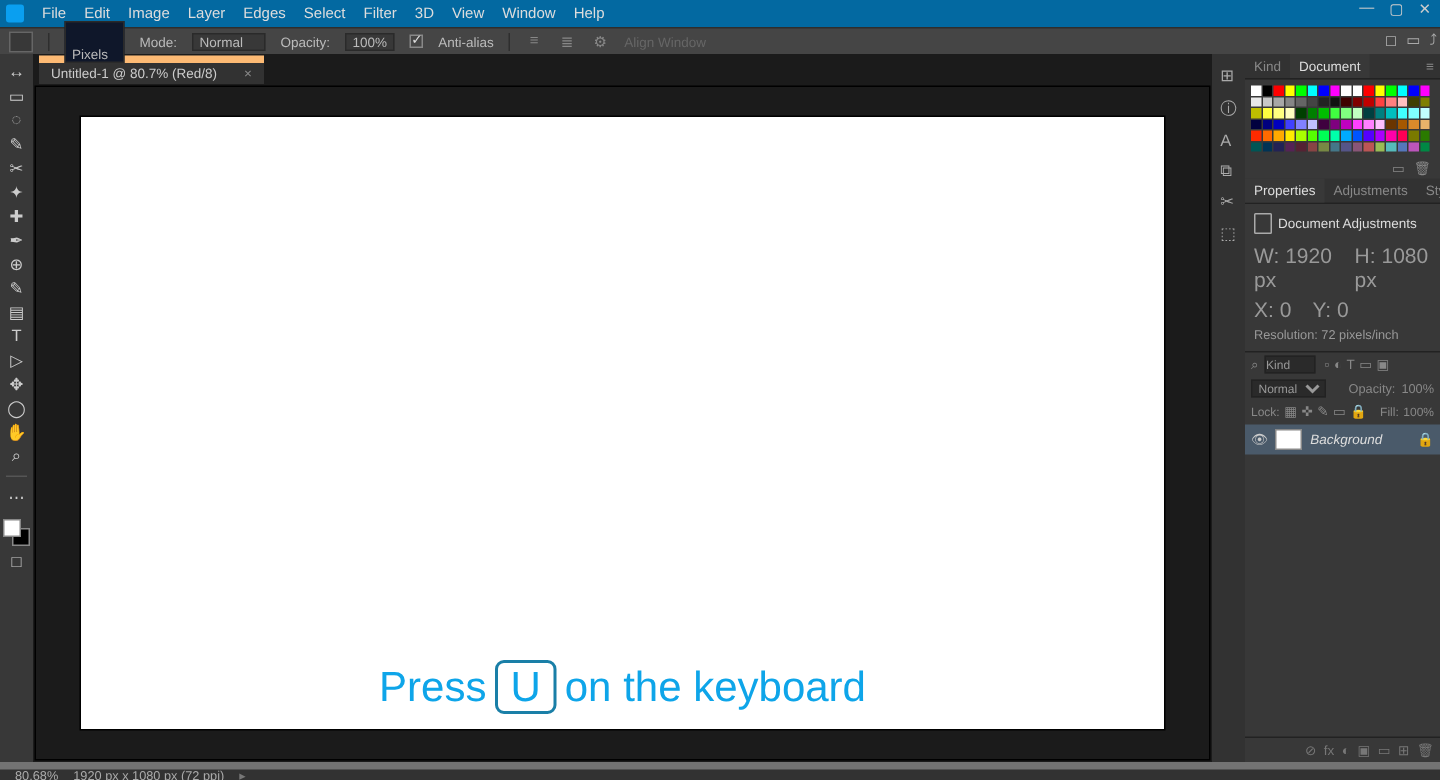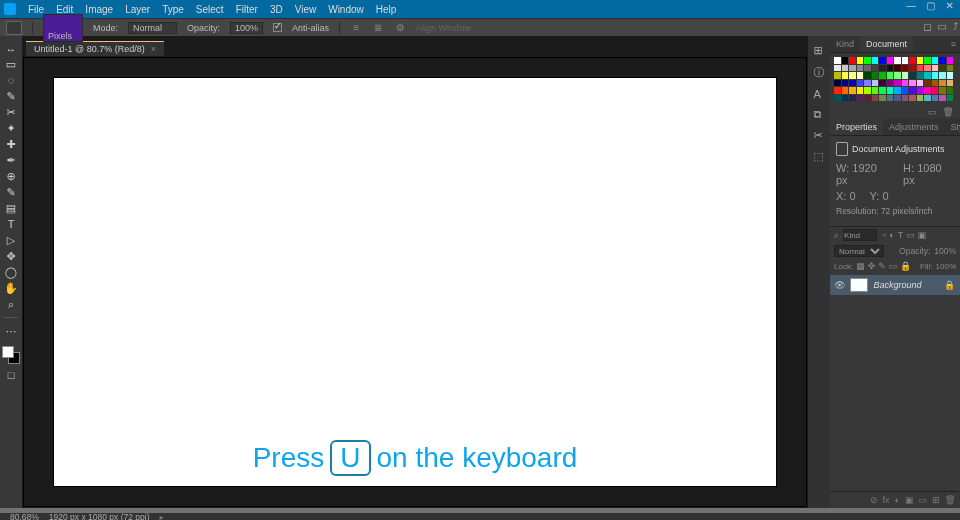--- a/index.html
+++ b/index.html
@@ -16,40 +16,40 @@
 .optbar .i{width:12px;height:12px;display:inline-flex;align-items:center;justify-content:center;color:#888;font-size:10px}
 .workspace{display:flex;height:calc(520px - 18px - 18px - 12px)}
 .toolcol{width:22px;background:#383838;display:flex;flex-direction:column;align-items:center;padding-top:4px;gap:3px}
 .toolcol .t{width:16px;height:16px;display:flex;align-items:center;justify-content:center;color:#ccc;font-size:11px;cursor:default}
 .toolcol .div{width:14px;border-top:1px solid #555;margin:2px 0}
 .toolcol .swatch-pair{position:relative;width:18px;height:18px;margin-top:4px}
 .toolcol .swatch-pair .fg{position:absolute;top:0;left:0;width:12px;height:12px;background:#fff;border:1px solid #888;z-index:2}
 .toolcol .swatch-pair .bg{position:absolute;bottom:0;right:0;width:12px;height:12px;background:#000;border:1px solid #888}
 .center{flex:1;background:#1b1b1b;display:flex;flex-direction:column}
 .tabbar{height:20px;display:flex;align-items:flex-end;padding-left:4px}
-.tabbar .tab{background:#323232;border-top:1px solid #fdba74;padding:2px 8px;font-size:9px;color:#ccc;display:flex;align-items:center;gap:6px}
+.tabbar .tab{background:#323232;border-top:5px solid #fdba74;padding:2px 8px;font-size:9px;color:#ccc;display:flex;align-items:center;gap:18px}
 .tabbar .tab .x{color:#888;cursor:default}
 .canvas-wrap{flex:1;position:relative;border:1px solid #000;margin:1px}
 .canvas{position:absolute;top:20px;left:30px;right:30px;bottom:20px;background:#fff;box-shadow:0 0 0 1px #000}
 .overlay{position:absolute;left:0;right:0;bottom:30px;text-align:center;pointer-events:none}
 .overlay-text{font-size:28px;color:#0ea5e9;font-weight:400}
 .overlay-text .key{display:inline-block;border:2px solid #1a7fa7;border-radius:6px;padding:0 8px;margin:0 6px}
 .iconcol{width:22px;background:#323232;display:flex;flex-direction:column;align-items:center;padding-top:8px;gap:10px;color:#aaa;font-size:11px}
 .panels{width:130px;background:#383838;display:flex;flex-direction:column;font-size:9px}
 .ptabs{display:flex;background:#323232;border-bottom:1px solid #222}
 .ptabs .pt{padding:3px 6px;color:#888;cursor:default}
 .ptabs .pt.act{background:#383838;color:#ddd}
 .ptabs .menu{margin-left:auto;padding:3px 4px;color:#888}
 .swatch-grid{padding:4px;display:grid;grid-template-columns:repeat(16,6.5px);grid-auto-rows:6.5px;gap:1px}
 .swatch-grid div{width:6.5px;height:6.5px}
 .swatch-foot{display:flex;justify-content:flex-end;gap:6px;padding:2px 6px;color:#888}
 .properties{padding:6px;color:#bbb;flex:0 0 90px}
 .properties .hd{display:flex;align-items:center;gap:4px;margin-bottom:6px;color:#ddd}
 .properties .hd .ico{width:12px;height:14px;border:1px solid #aaa;border-radius:1px}
-.prop-row{display:flex;gap:14px;margin-bottom:4px;font-size:11px;color:#999}
+.prop-row{display:flex;gap:14px;margin-bottom:4px;font-size:14px;color:#999}
 .properties .res{font-size:8.5px;color:#999}
 .layers{flex:1;display:flex;flex-direction:column;border-top:1px solid #222}
 .lyr-opts{display:flex;align-items:center;gap:4px;padding:2px 4px}
 .lyr-opts input{width:34px;background:#2a2a2a;border:1px solid #222;color:#999;font-size:8px;height:12px}
 .lyr-opts .glyphs{display:flex;gap:3px;margin-left:2px;color:#888;font-size:9px}
 .lyr-row2{display:flex;align-items:center;padding:2px 4px;font-size:8.5px;color:#888;gap:4px}
 .lyr-row2 select{background:#2a2a2a;border:1px solid #222;color:#999;font-size:8px;height:12px;width:50px}
 .lyr-row3{display:flex;align-items:center;padding:2px 4px;font-size:8px;color:#888;gap:3px}
 .lyr-row3 .lockset{display:flex;gap:3px;font-size:9px}
 .layer-item{display:flex;align-items:center;background:#4a5a6a;padding:3px 4px;gap:5px;margin:2px 0}
@@ -64,39 +64,39 @@
 </head>
 <body>
 
 <div class="menubar">
   <div class="logo"></div>
   <div id="menu-items" style="display:flex">
       <div class="item">File</div>
       <div class="item">Edit</div>
       <div class="item">Image</div>
       <div class="item">Layer</div>
-      <div class="item">Type</div>
+      <div class="item">Edges</div>
       <div class="item">Select</div>
       <div class="item">Filter</div>
       <div class="item">3D</div>
       <div class="item">View</div>
       <div class="item">Window</div>
       <div class="item">Help</div>
     </div>
   <div class="win-ctrl">
     <span>—</span>
     <span>▢</span>
     <span>✕</span>
   </div>
 </div>
 
 <div class="optbar">
   <span class="tool-thumb"></span>
   <span class="sep"></span>
-  <span style="background:#4c1d95;border:1px solid #2a2a2a;padding:16px 10px 0 4px">Pixels</span>
+  <span style="background:#0f172a;border:1px solid #2a2a2a;padding:16px 10px 0 4px">Pixels</span>
   <span>Mode:</span>
   <span style="background:#383838;border:1px solid #2a2a2a;padding:0 14px 0 4px">Normal</span>
   <span>Opacity:</span>
   <span style="background:#383838;border:1px solid #2a2a2a;padding:0 4px">100%</span>
   <span class="chk"></span>
   <span>Anti-alias</span>
   <span class="sep"></span>
   <span class="i">≡</span>
   <span class="i">≣</span>
   <span class="i">⚙</span>

